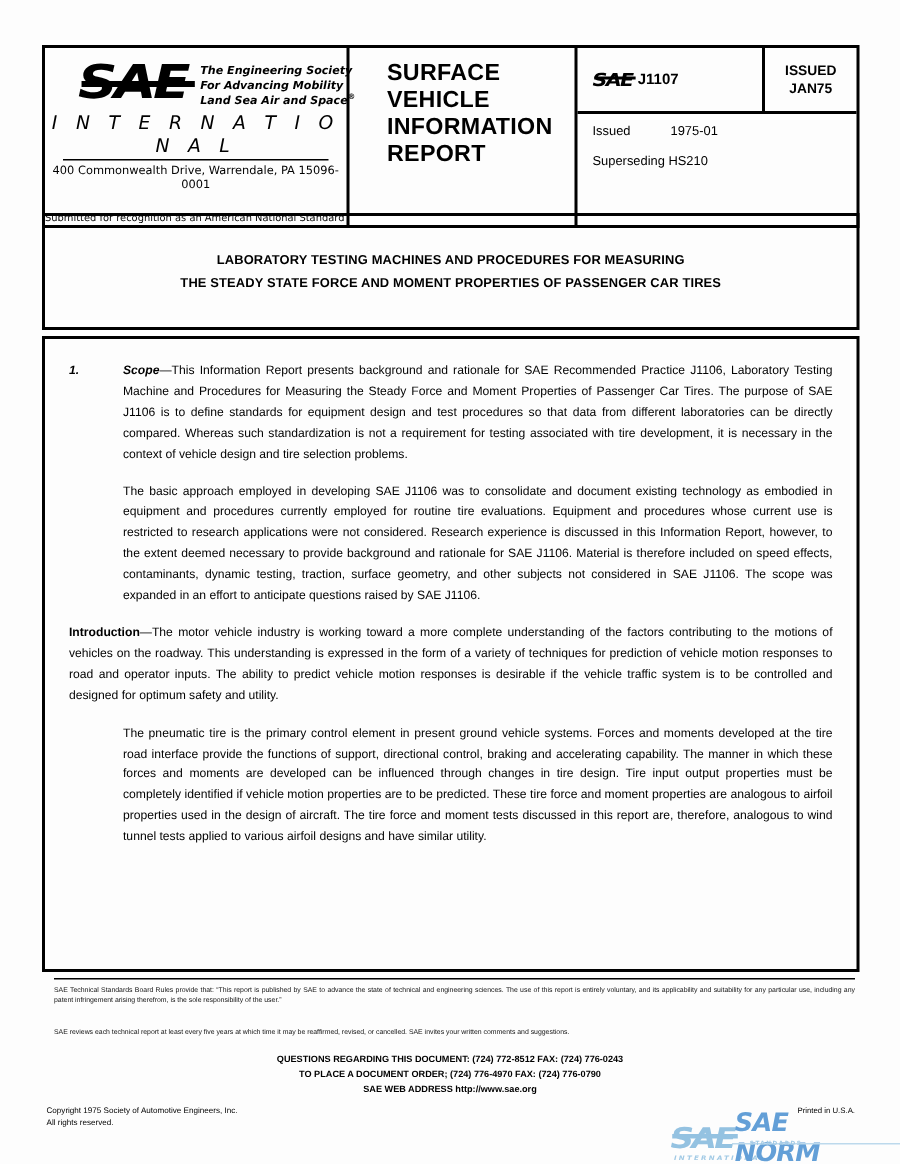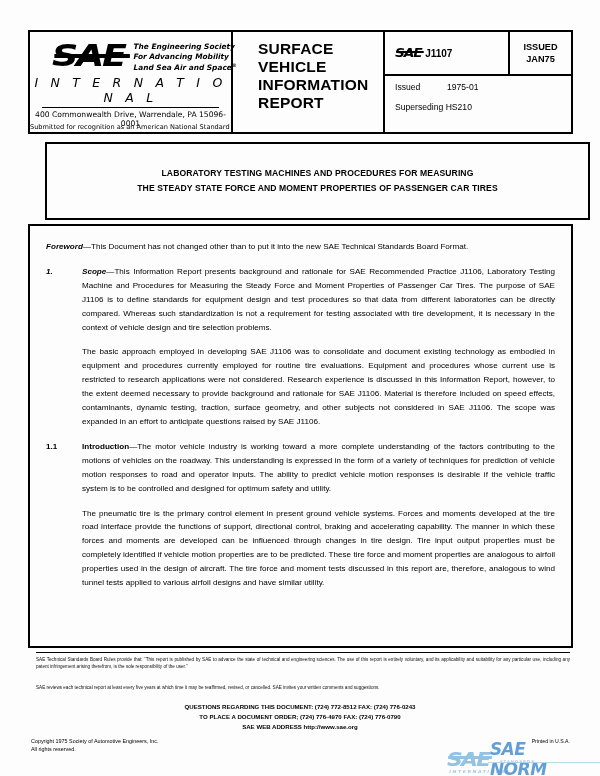--- a/index.html
+++ b/index.html
@@ -12,21 +12,21 @@
     position:relative;
   }
   .page{
     position:absolute;
     left:0;top:0;width:600px;height:776px;
     background:#fdfdfd;
   }
 
   
   .header{
-    position:absolute;left:28px;top:30px;width:545px;height:104px;
+    position:absolute;left:28px;top:30px;width:545px;height:122px;
     border:2px solid #000;
     box-sizing:border-box;
     display:flex;
   }
   .hdr-logo{
     width:203px;box-sizing:border-box;
     border-right:2px solid #000;
     position:relative;
     padding:8px 0 0 0;
   }
@@ -110,21 +110,21 @@
     flex:1;padding:7px 0 0 10px;font-size:8.6px;line-height:1;
   }
   .row-issued{display:flex;margin-bottom:11px;}
   .row-issued .lbl{width:52px;}
   .row-sup{}
 
   
   .titlebox{
     position:absolute;left:28px;top:142px;width:545px;height:78px;
     border:2px solid #000;box-sizing:border-box;
-    display:flex;align-items:center;justify-content:center;margin-left:17px;
+    display:flex;align-items:center;justify-content:center;
   }
   .titlebox .tl{
     text-align:center;font-weight:bold;font-size:8.6px;line-height:1.75;
     letter-spacing:.1px;
   }
 
   
   .bodybox{
     position:absolute;left:28px;top:224px;width:545px;height:424px;
     border:2px solid #000;box-sizing:border-box;
@@ -257,33 +257,29 @@
 
   <div class="titlebox">
     <div class="tl">
       <div>LABORATORY TESTING MACHINES AND PROCEDURES FOR MEASURING</div>
       <div>THE STEADY STATE FORCE AND MOMENT PROPERTIES OF PASSENGER CAR TIRES</div>
     </div>
   </div>
 
   <div class="bodybox">
 
-    <div class="para">
-      <span class="lead">Foreword</span><span>—This Document has not changed other than to put it into the new SAE Technical Standards Board Format.</span>
-    </div>
 
     <div class="para numbered">
       <span class="num">1.</span>
       <span class="txt"><span class="lead">Scope</span><span>—This Information Report presents background and rationale for SAE Recommended Practice J1106, Laboratory Testing Machine and Procedures for Measuring the Steady Force and Moment Properties of Passenger Car Tires. The purpose of SAE J1106 is to define standards for equipment design and test procedures so that data from different laboratories can be directly compared. Whereas such standardization is not a requirement for testing associated with tire development, it is necessary in the context of vehicle design and tire selection problems.</span></span>
     </div>
 
     <div class="para indent">The basic approach employed in developing SAE J1106 was to consolidate and document existing technology as embodied in equipment and procedures currently employed for routine tire evaluations. Equipment and procedures whose current use is restricted to research applications were not considered. Research experience is discussed in this Information Report, however, to the extent deemed necessary to provide background and rationale for SAE J1106. Material is therefore included on speed effects, contaminants, dynamic testing, traction, surface geometry, and other subjects not considered in SAE J1106. The scope was expanded in an effort to anticipate questions raised by SAE J1106.</div>
 
     <div class="para numbered">
-      <span class="num plain">1.1</span>
       <span class="txt"><span style="font-weight:bold;">Introduction</span><span>—The motor vehicle industry is working toward a more complete understanding of the factors contributing to the motions of vehicles on the roadway. This understanding is expressed in the form of a variety of techniques for prediction of vehicle motion responses to road and operator inputs. The ability to predict vehicle motion responses is desirable if the vehicle traffic system is to be controlled and designed for optimum safety and utility.</span></span>
     </div>
 
     <div class="para indent">The pneumatic tire is the primary control element in present ground vehicle systems. Forces and moments developed at the tire road interface provide the functions of support, directional control, braking and accelerating capability. The manner in which these forces and moments are developed can be influenced through changes in tire design. Tire input output properties must be completely identified if vehicle motion properties are to be predicted. These tire force and moment properties are analogous to airfoil properties used in the design of aircraft. The tire force and moment tests discussed in this report are, therefore, analogous to wind tunnel tests applied to various airfoil designs and have similar utility.</div>
   </div>
 
   <div class="disc-rule"></div>
   <div class="disclaimer">SAE Technical Standards Board Rules provide that: “This report is published by SAE to advance the state of technical and engineering sciences. The use of this report is entirely voluntary, and its applicability and suitability for any particular use, including any patent infringement arising therefrom, is the sole responsibility of the user.”</div>
   <div class="disclaimer2">SAE reviews each technical report at least every five years at which time it may be reaffirmed, revised, or cancelled. SAE invites your written comments and suggestions.</div>
 

